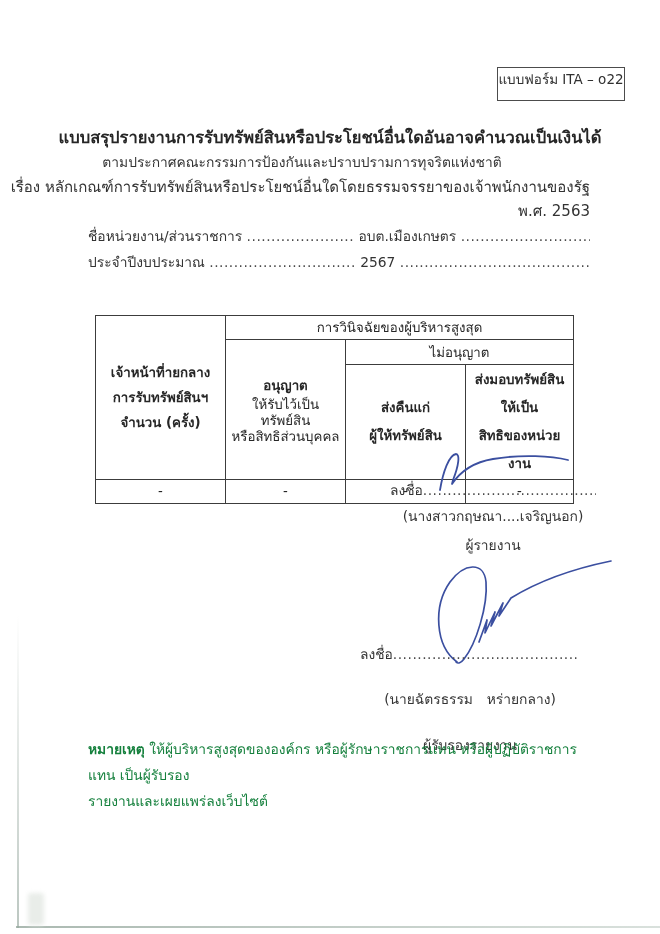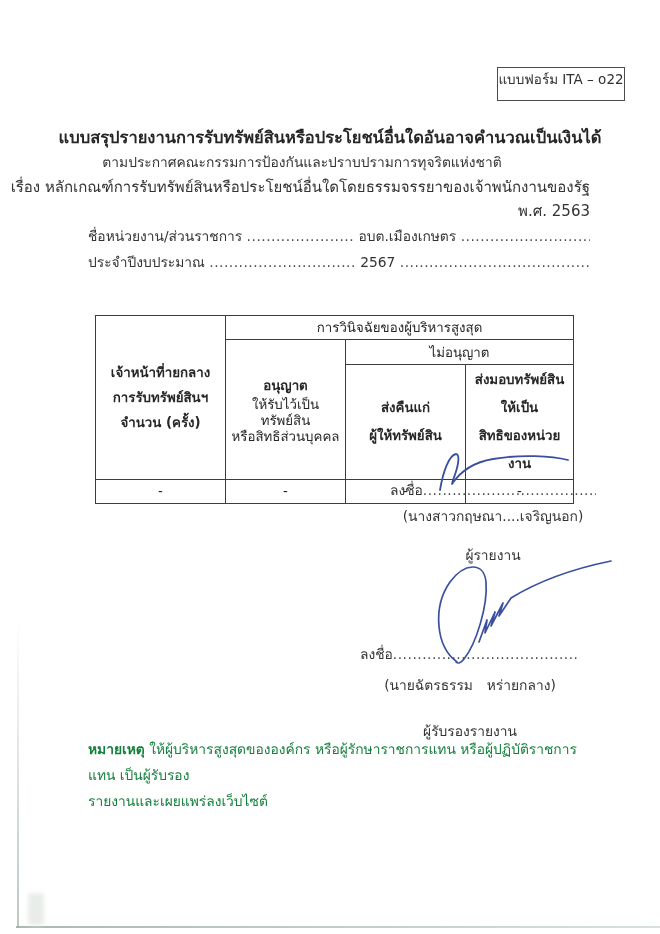--- a/index.html
+++ b/index.html
@@ -41,22 +41,22 @@
   .allow-cell .s{line-height:16px;}
   .sub2line div{line-height:28px;font-weight:bold;}
   .hrow1{height:20px;}.hrow2{height:25px;}.hrow3{height:46px;}.drow{height:24px;}
   
   .sig-line{font-size:13.8px;white-space:nowrap;overflow:hidden;color:#333;}
   .sig-block1{left:390px;top:479px;width:206px;}
   .sig-block2{left:360px;top:643px;width:220px;}
   .sig-name{text-align:center;font-size:13.8px;color:#333;}
   .sig-role{text-align:center;font-size:13.8px;color:#333;}
   .sig-block1 .sig-name{margin-top:4px;}
-  .sig-block1 .sig-role{margin-top:17px;}
-  .sig-block2 .sig-name{margin-top:9px;}
+  .sig-block1 .sig-role{margin-top:7px;}
+  .sig-block2 .sig-name{margin-top:23px;}
   .sig-block2 .sig-role{margin-top:24px;}
   .signature-svg{pointer-events:none;}
   .sig1-svg{left:428px;top:446px;}
   .sig2-svg{left:425px;top:558px;}
   .signature-svg path{stroke:#3b4fa0;fill:none;stroke-linecap:round;stroke-linejoin:round;}
   
   .note{left:88px;top:736px;width:516px;font-size:13.8px;line-height:26px;color:#15803d;}
   .note b{font-weight:700;}
   
   .edge-left{

